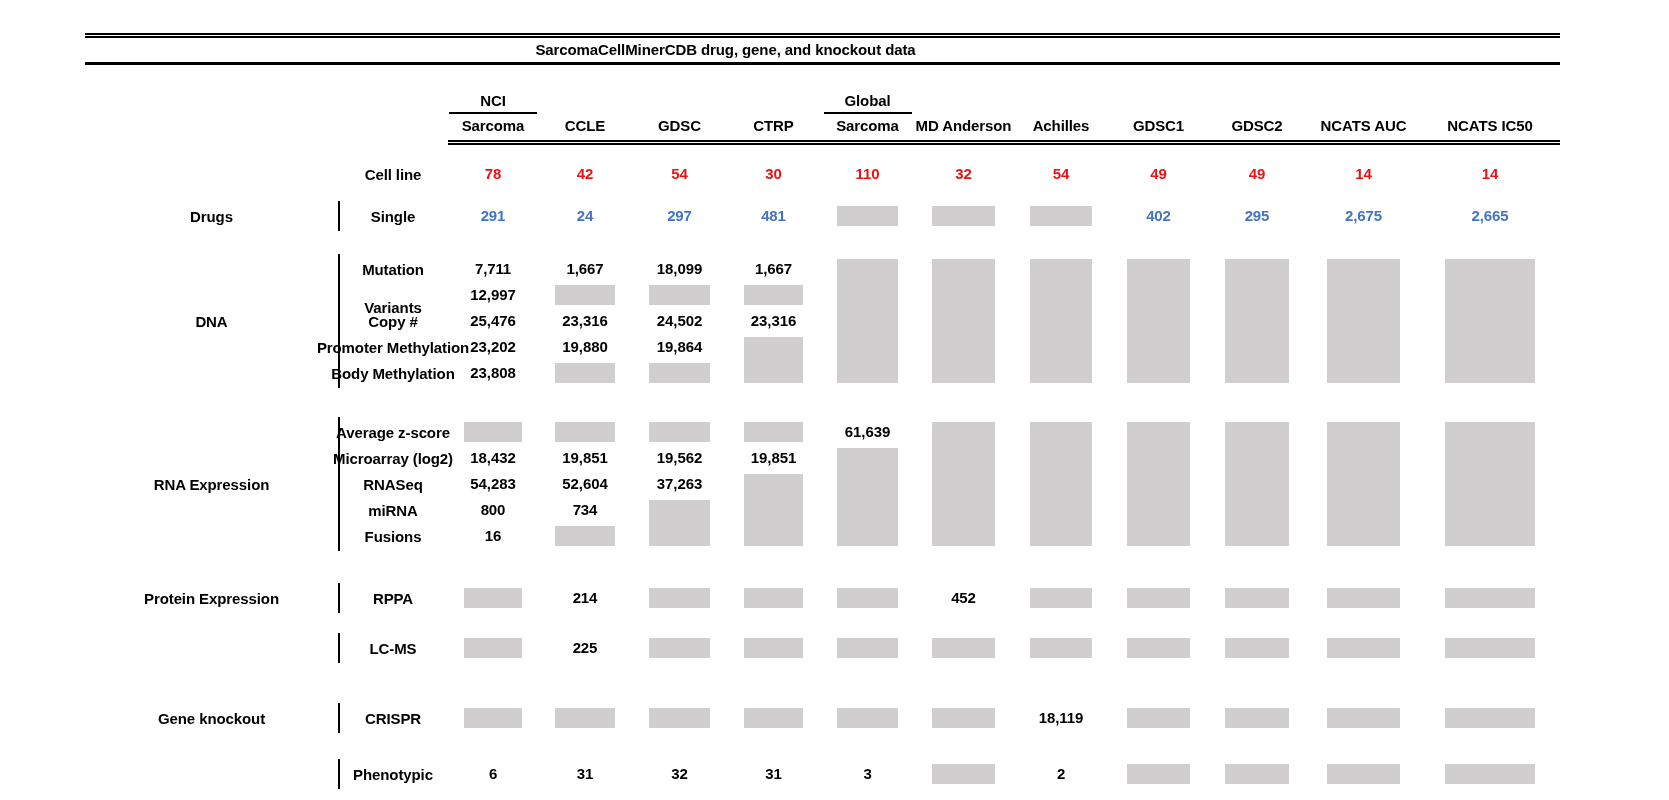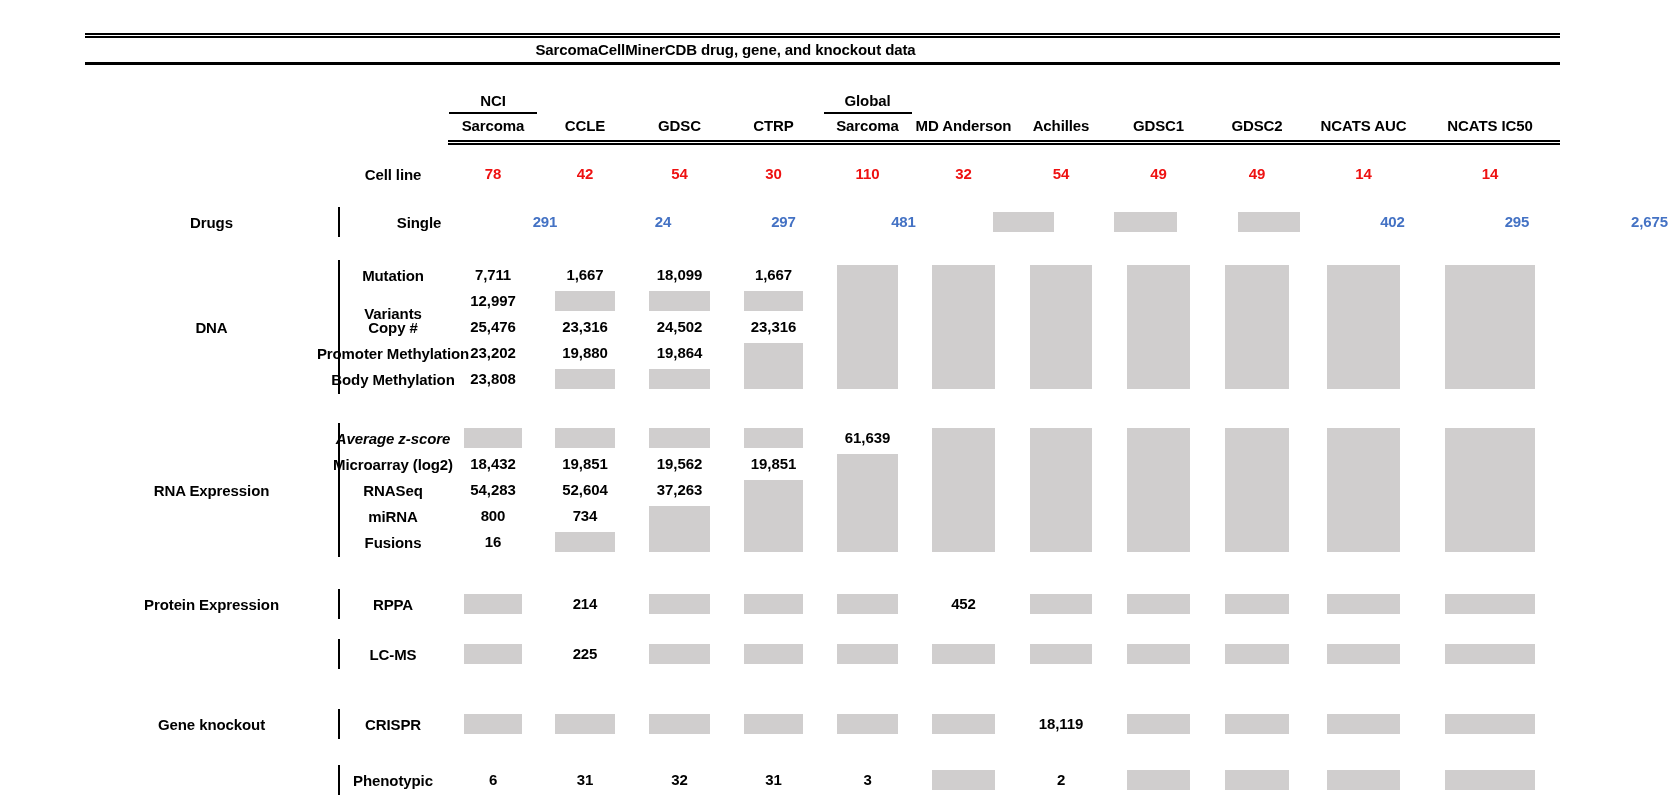--- a/index.html
+++ b/index.html
@@ -32,21 +32,21 @@
     display:inline-block;min-width:88px;text-align:center;
     border-bottom:2px solid #000;line-height:20px;padding-bottom:1px;margin-bottom:2px;
   }
   .hdr-bottom{line-height:20px;}
   .hdr-rule{grid-row:2;height:0;border-top:5px double #000;}
   .section-grid{
     margin-left:85px;display:grid;grid-template-columns:var(--cols);
     grid-auto-rows:26px;position:relative;
   }
   .cellline{margin-top:16px;}
-  #sections .section:nth-child(1){margin-top:22px;gap:26px;}
+  #sections .section:nth-child(1){margin-top:16px;}
   #sections .section:nth-child(2){margin-top:27px;}
   #sections .section:nth-child(3){margin-top:33px;}
   #sections .section:nth-child(4){margin-top:36px;}
   #sections .section:nth-child(5){margin-top:24px;}
   #sections .section:nth-child(6){margin-top:44px;}
   #sections .section:nth-child(7){margin-top:30px;}
   .seclabel{display:flex;align-items:center;justify-content:center;white-space:nowrap;}
   .sublabel{display:flex;align-items:center;justify-content:center;white-space:nowrap;}
   .num{line-height:26px;text-align:center;white-space:nowrap;}
   .red{color:var(--red);}
@@ -194,21 +194,21 @@
         <div class="blockwrap" style="grid-area: 1 / 12 / 6;">
           <div class="block"></div>
         </div>
         <div class="blockwrap" style="grid-area: 1 / 13 / 6;">
           <div class="block"></div>
         </div>
       </div>
       <div class="section-grid section">
         <div class="seclabel" style="grid-area: 1 / 1 / span 5;">RNA Expression</div>
         <div class="vbar"></div>
-        <div class="sublabel" style="grid-area: 1 / 2; font-style: italic;">Average z-score</div>
+        <div class="sublabel" style="grid-area: 1 / 2;">Average z-score</div>
         <div class="sublabel" style="grid-area: 2 / 2;">Microarray (log2)</div>
         <div class="sublabel" style="grid-area: 3 / 2;">RNASeq</div>
         <div class="sublabel" style="grid-area: 4 / 2;">miRNA</div>
         <div class="sublabel" style="grid-area: 5 / 2; text-align: center;">Fusions</div>
         <div class="blockwrap" style="grid-area: 1 / 3 / 2;">
           <div class="block"></div>
         </div>
         <div class="num" style="grid-area: 2 / 3;">18,432</div>
         <div class="num" style="grid-area: 3 / 3;">54,283</div>
         <div class="num" style="grid-area: 4 / 3;">800</div>

